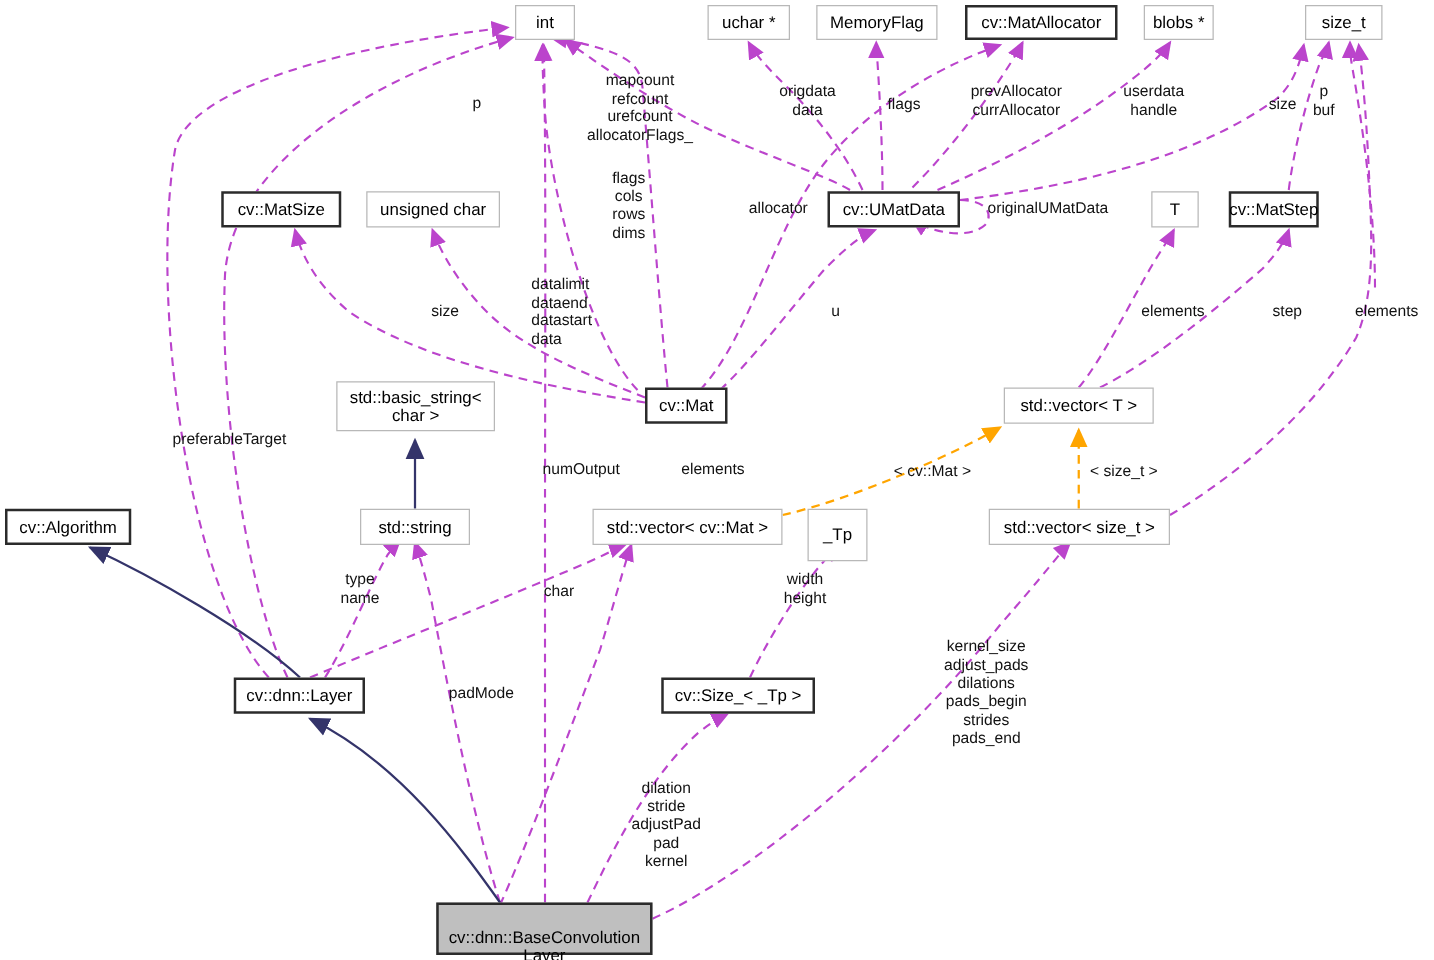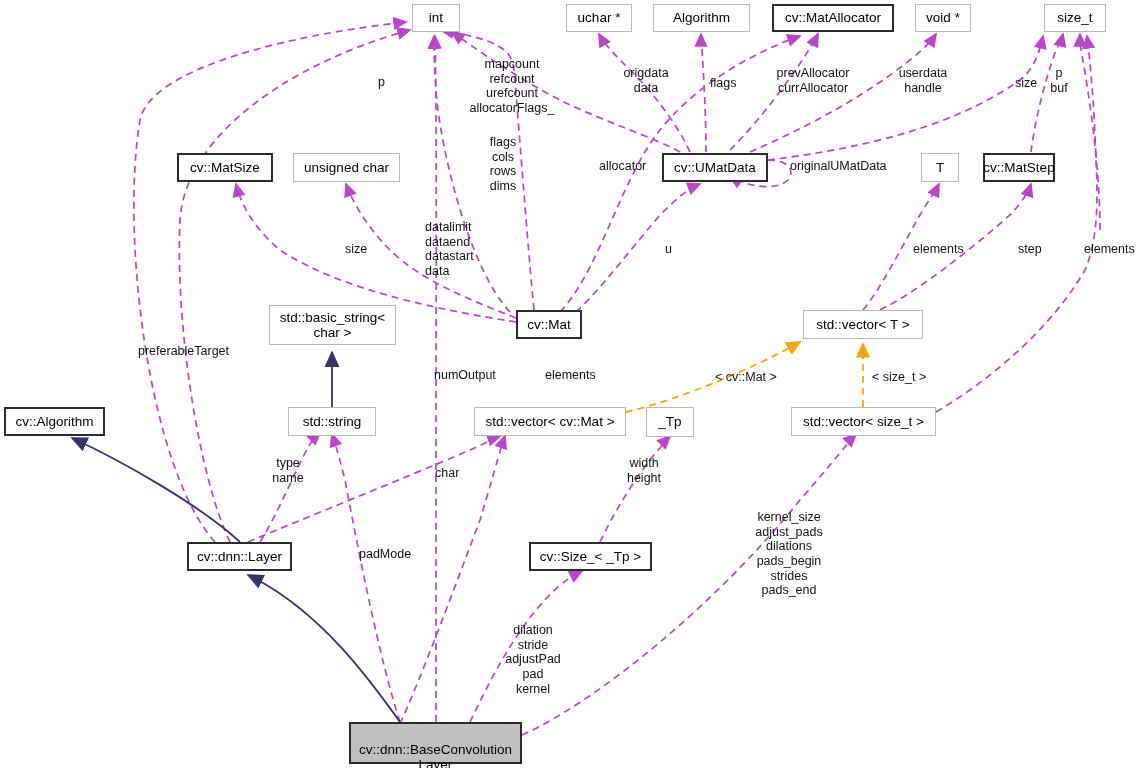--- a/index.html
+++ b/index.html
@@ -106,27 +106,27 @@
   </svg>
 
   <div id="nodes-layer">
       <div class="node thin" style="left: 412px; top: 4px; width: 48px; height: 28px;">
         <span style="white-space: pre-line;">int</span>
       </div>
       <div class="node thin" style="left: 566px; top: 4px; width: 66px; height: 28px;">
         <span style="white-space: pre-line;">uchar *</span>
       </div>
       <div class="node thin" style="left: 653px; top: 4px; width: 97px; height: 28px;">
-        <span style="white-space: pre-line;">Algorithm</span>
+        <span style="white-space: pre-line;">MemoryFlag</span>
       </div>
       <div class="node thick" style="left: 772px; top: 4px; width: 122px; height: 28px;">
         <span style="white-space: pre-line;">cv::MatAllocator</span>
       </div>
       <div class="node thin" style="left: 915px; top: 4px; width: 56px; height: 28px;">
-        <span style="white-space: pre-line;">void *</span>
+        <span style="white-space: pre-line;">blobs *</span>
       </div>
       <div class="node thin" style="left: 1044px; top: 4px; width: 62px; height: 28px; align-items: center;">
         <span style="white-space: pre-line;">size_t</span>
       </div>
       <div class="node thick" style="left: 177px; top: 153px; width: 96px; height: 29px;">
         <span style="white-space: pre-line;">cv::MatSize</span>
       </div>
       <div class="node thin" style="left: 293px; top: 153px; width: 107px; height: 29px;">
         <span style="white-space: pre-line;">unsigned char</span>
       </div>
@@ -151,21 +151,21 @@
       </div>
       <div class="node thick" style="left: 4px; top: 407px; width: 101px; height: 29px;">
         <span style="white-space: pre-line;">cv::Algorithm</span>
       </div>
       <div class="node thin" style="left: 288px; top: 407px; width: 88px; height: 29px;">
         <span style="white-space: pre-line;">std::string</span>
       </div>
       <div class="node thin" style="left: 474px; top: 407px; width: 152px; height: 29px;">
         <span style="white-space: pre-line;">std::vector&lt; cv::Mat &gt;</span>
       </div>
-      <div class="node thin" style="left: 646px; top: 407px; width: 48px; height: 30px;">
+      <div class="node thin" style="left: 646px; top: 407px; width: 48px; height: 42px;">
         <span style="white-space: pre-line;">_Tp</span>
       </div>
       <div class="node thin" style="left: 791px; top: 407px; width: 145px; height: 29px;">
         <span style="white-space: pre-line;">std::vector&lt; size_t &gt;</span>
       </div>
       <div class="node thick" style="left: 187px; top: 542px; width: 105px; height: 29px;">
         <span style="white-space: pre-line;">cv::dnn::Layer</span>
       </div>
       <div class="node thick" style="left: 529px; top: 542px; width: 123px; height: 29px;">
         <span style="white-space: pre-line;">cv::Size_&lt; _Tp &gt;</span>

